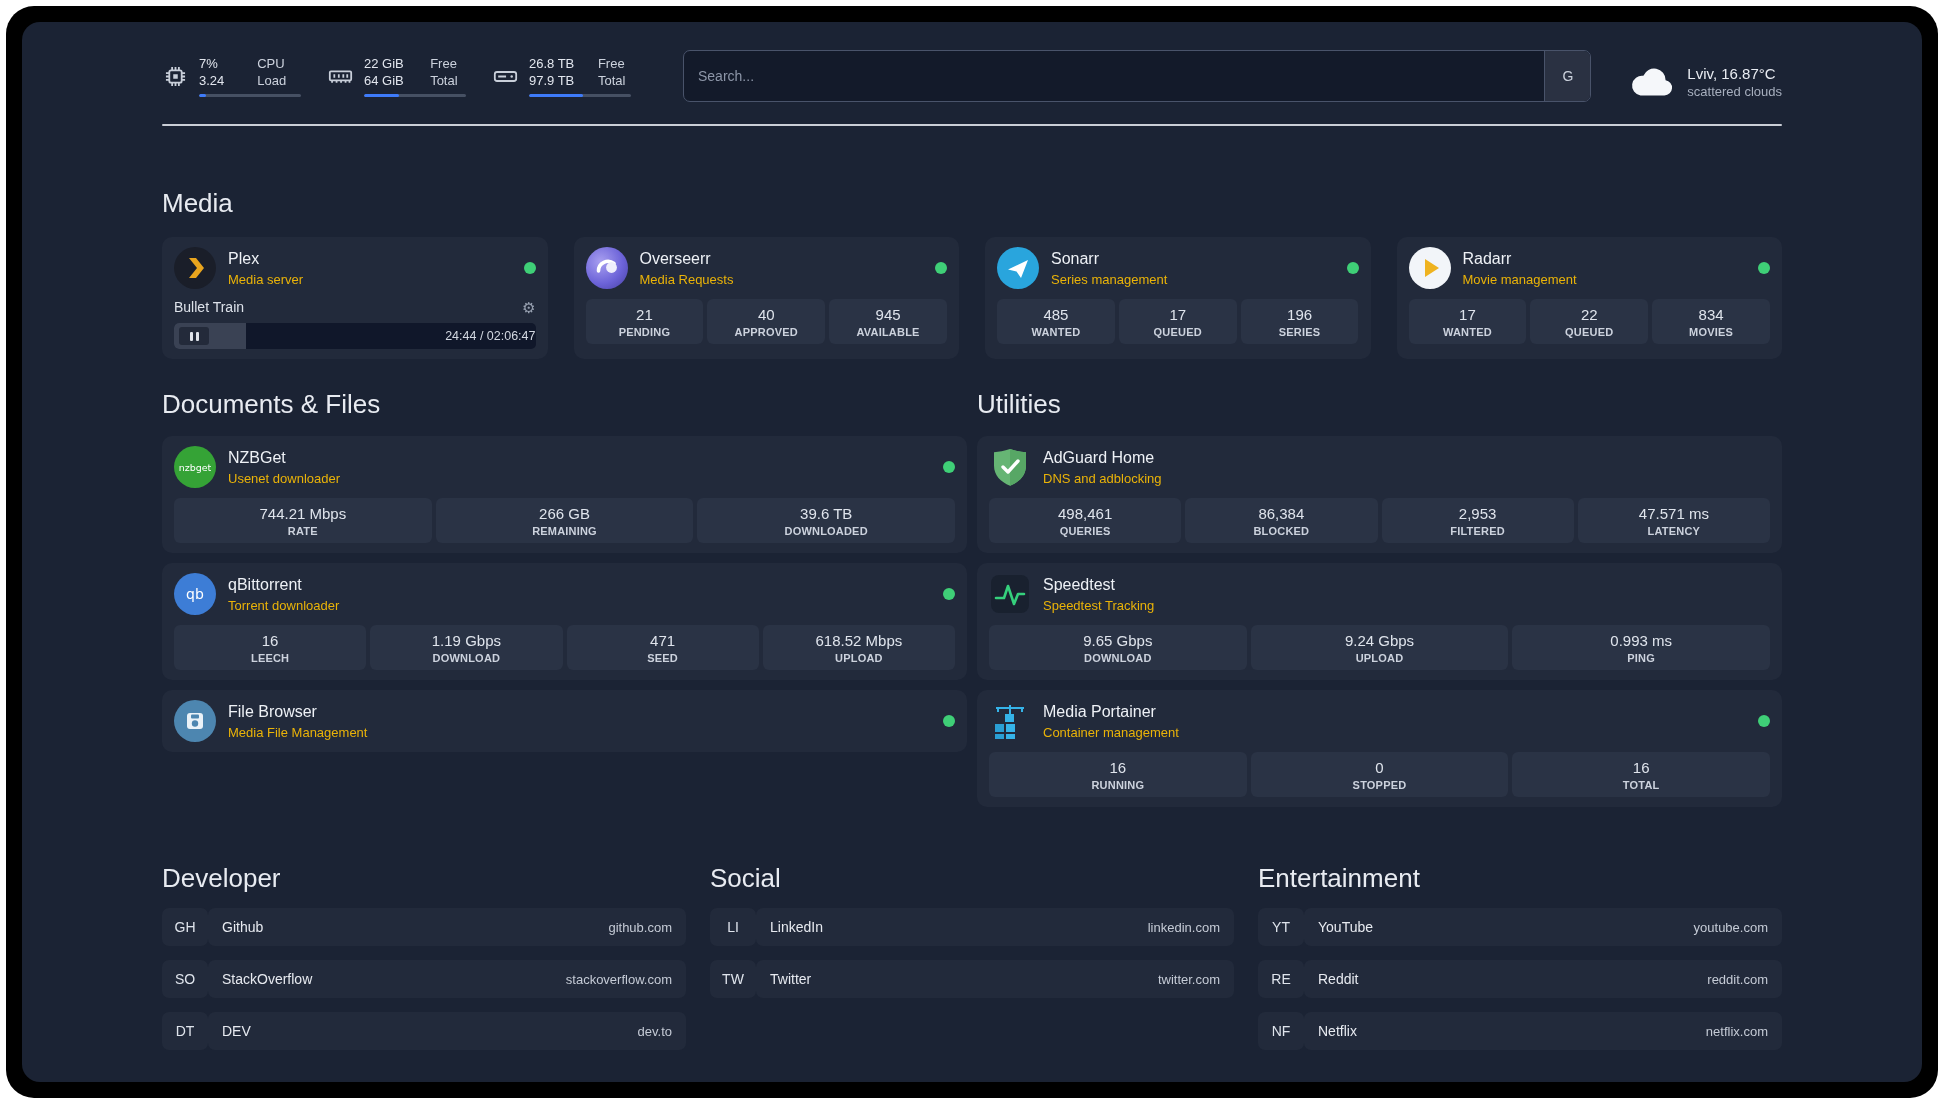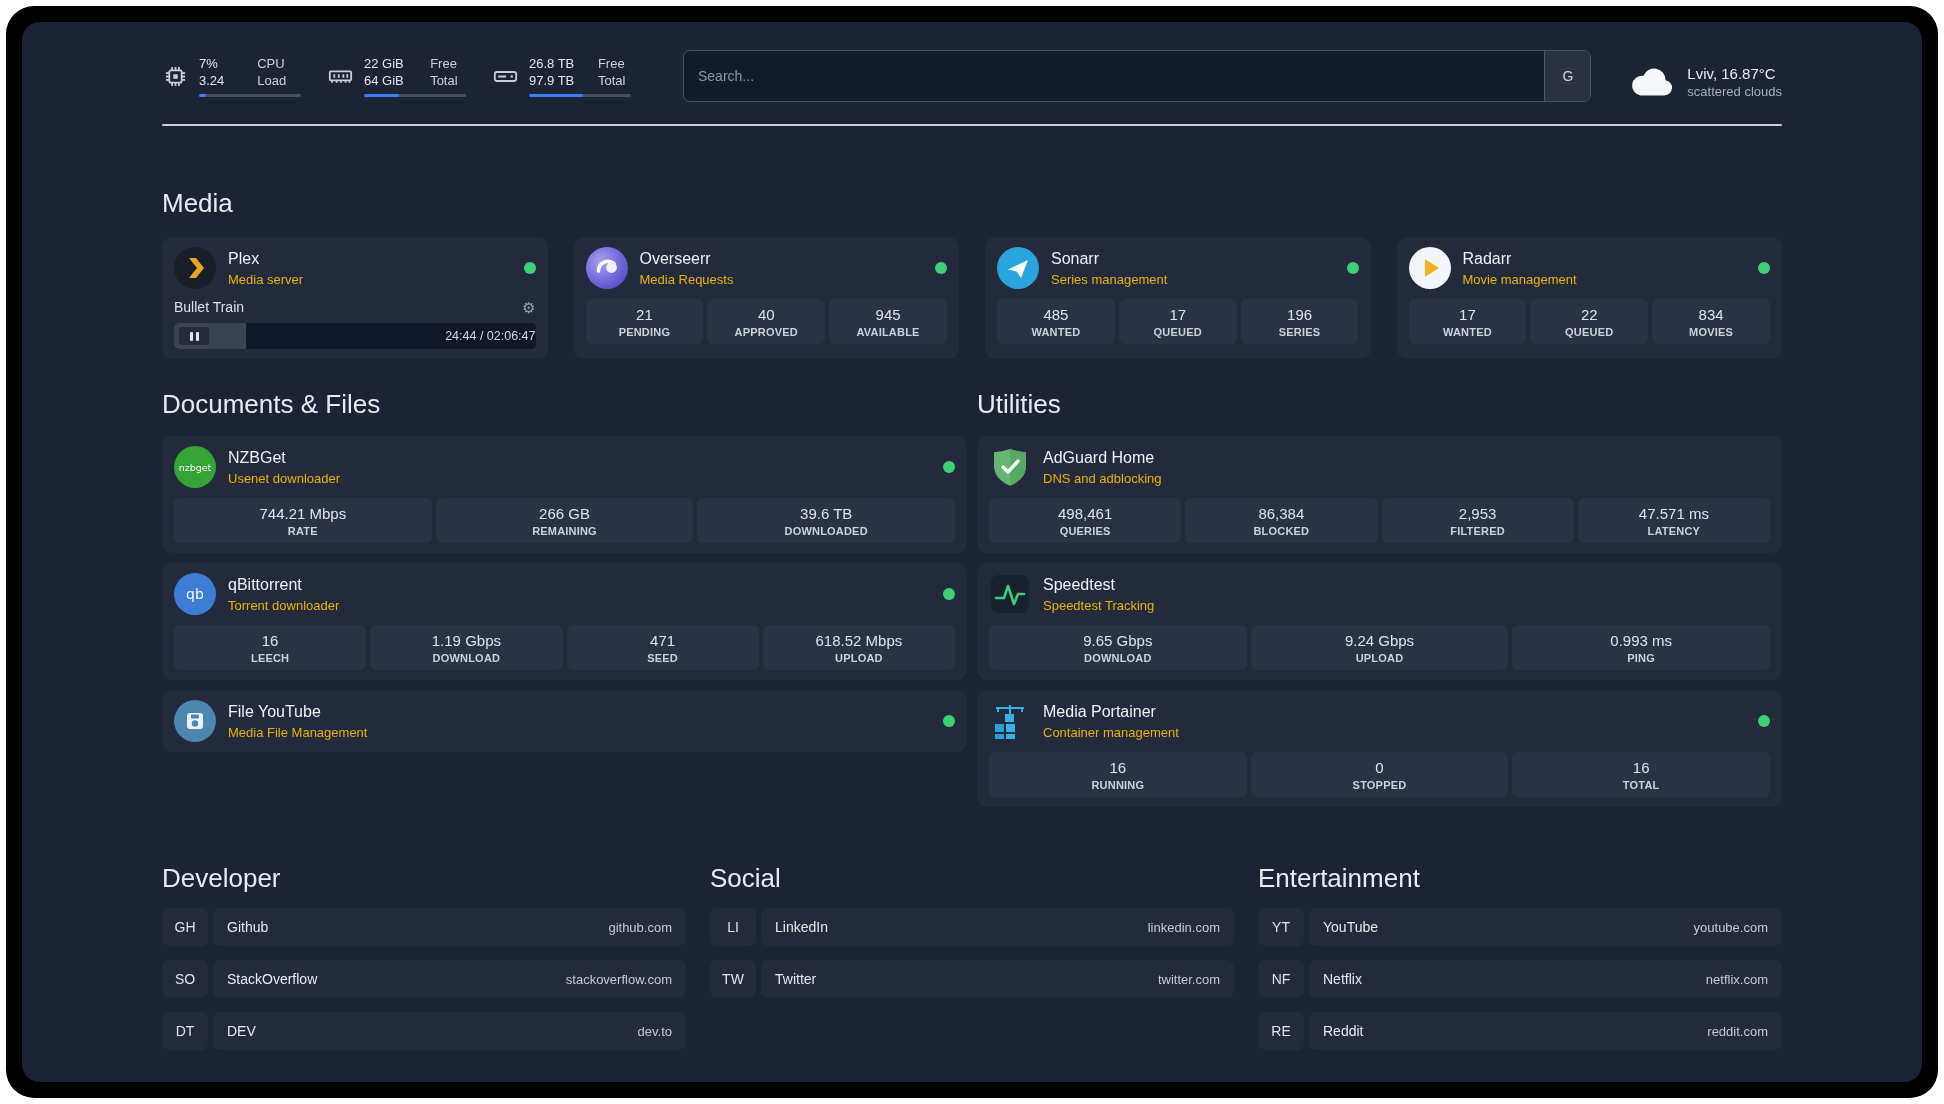--- a/index.html
+++ b/index.html
@@ -63,21 +63,21 @@
   .pause i { width:3px; height:9px; background:#dfe3ea; border-radius:1px; }
   .p-time { position:absolute; right:0; top:0; line-height:26px; font-size:12.5px; color:#d3d8e1; }
 
   .cols { display:grid; grid-template-columns:1fr 1fr; gap:10px; margin-top:30px; }
   .col .section-title { margin-bottom:16px; }
   .col .card { margin-bottom:10px; }
   .col .card:last-child { margin-bottom:0; }
 
   
   .links { display:grid; grid-template-columns:repeat(3,1fr); gap:24px; margin-top:56px; }
-  .link-row { display:flex; gap:5px; height:38px; margin-top:14px; }
+  .link-row { display:flex; height:38px; margin-top:14px; }
   .badge { width:46px; flex:none; background:#222a3b; border-radius:7px; display:flex;
     align-items:center; justify-content:center; font-size:14px; color:#dfe4ec; cursor:pointer; }
   .link-main { flex:1; background:#222a3b; border-radius:7px; display:flex; align-items:center;
     padding:0 14px; cursor:pointer; }
   .l-name { font-size:14px; color:#e7eaf0; }
   .l-url { margin-left:auto; font-size:13px; color:#c5cbd6; }
 </style>
 </head>
 <body>
 
@@ -374,21 +374,21 @@
         <div class="card-head">
           <span class="app-icon">
             <svg viewBox="0 0 42 42">
                       <circle cx="21" cy="21" r="21" fill="#4d86b0"></circle>
               <rect x="13" y="13" width="16" height="16" rx="3" fill="#eaf2f8"></rect>
               <rect x="17" y="14.5" width="8" height="4" rx="1" fill="#4d86b0"></rect>
               <circle cx="21" cy="23.5" r="3.2" fill="#4d86b0"></circle>
                     </svg>
           </span>
           <div>
-            <div class="c-name">File YouTube</div>
+            <div class="c-name">File Browser</div>
             <div class="c-sub">Media File Management</div>
           </div>
           <span class="dot"></span>
         </div>
       </div>
     </div>
 
     <div class="col">
       <div class="section-title">Utilities</div>
 
@@ -539,31 +539,31 @@
     <div>
       <div class="section-title">Entertainment</div>
       <div class="link-row">
         <div class="badge">YT</div>
         <div class="link-main">
           <span class="l-name">YouTube</span>
           <span class="l-url">youtube.com</span>
         </div>
       </div>
       <div class="link-row">
+        <div class="badge">RE</div>
+        <div class="link-main">
+          <span class="l-name">Reddit</span>
+          <span class="l-url">reddit.com</span>
+        </div>
+      </div>
+      <div class="link-row">
         <div class="badge">NF</div>
         <div class="link-main">
           <span class="l-name">Netflix</span>
           <span class="l-url">netflix.com</span>
-        </div>
-      </div>
-      <div class="link-row">
-        <div class="badge">RE</div>
-        <div class="link-main">
-          <span class="l-name">Reddit</span>
-          <span class="l-url">reddit.com</span>
         </div>
       </div>
     </div>
   </div>
 
 </div>
 </div>
 </div>
 </div>
 

